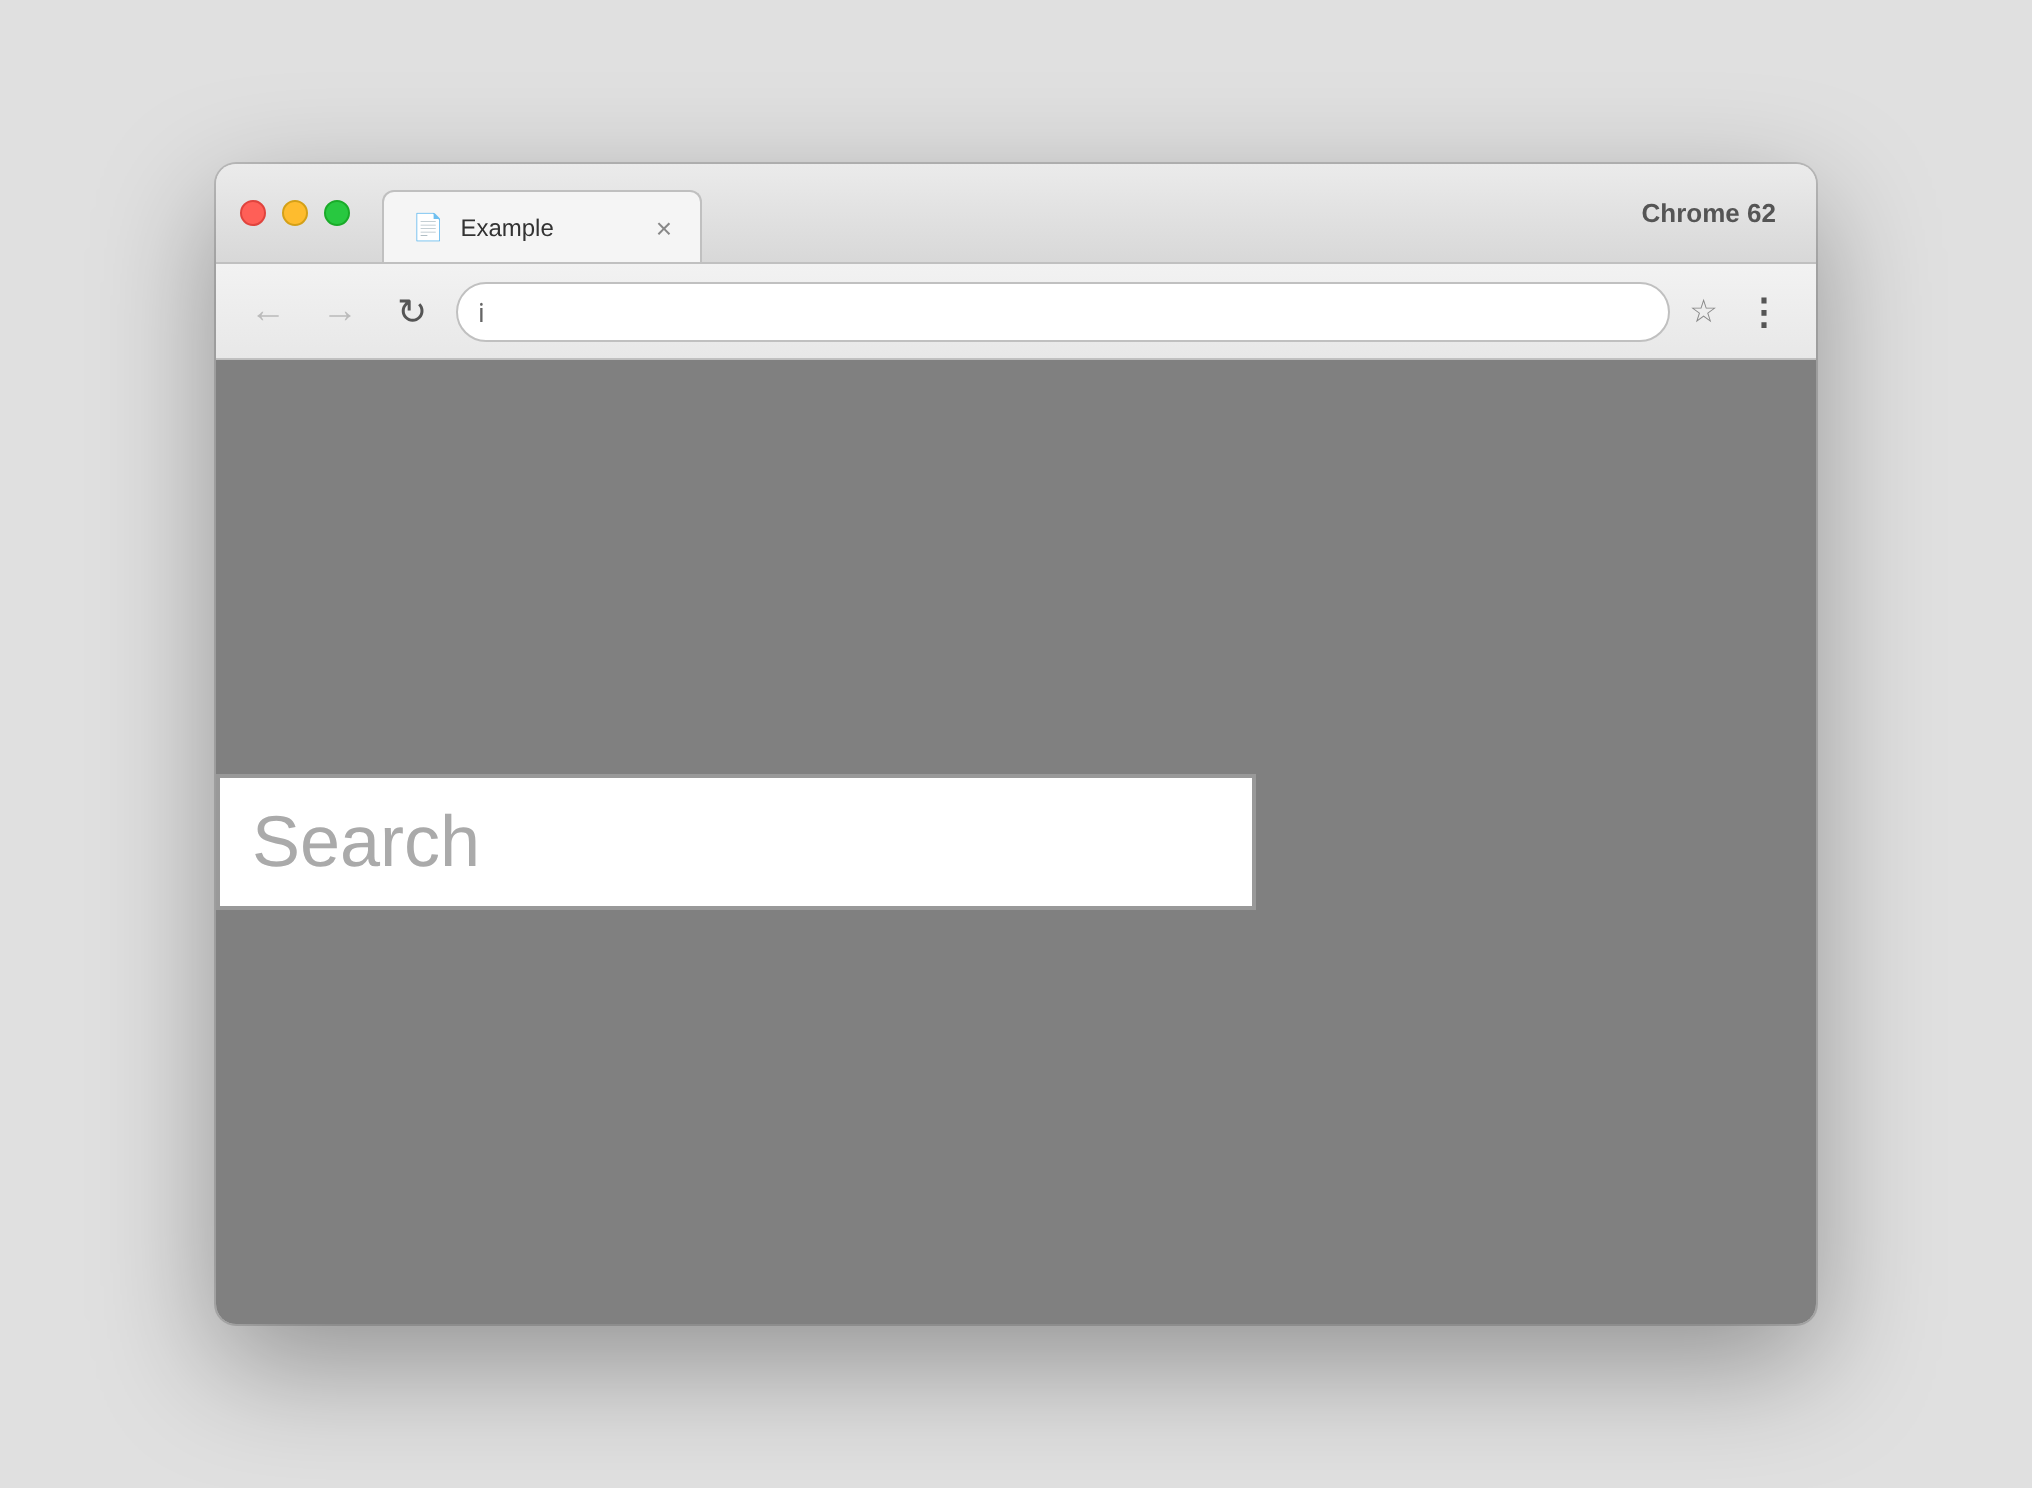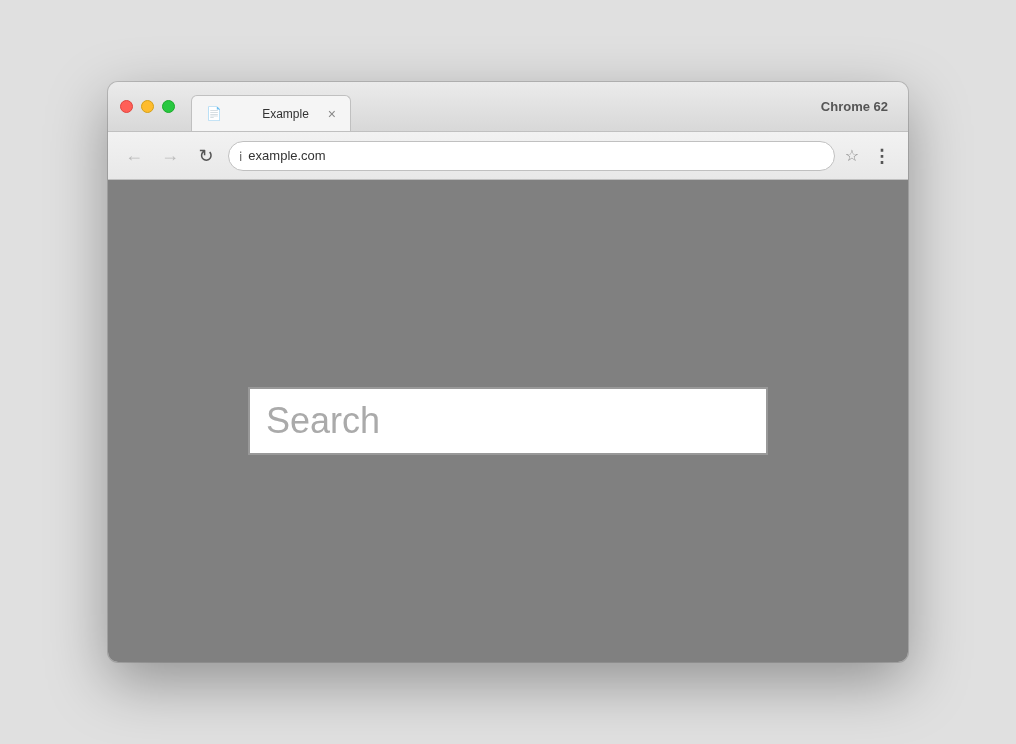--- a/index.html
+++ b/index.html
@@ -81,21 +81,20 @@
       font-size: 13px;
     }
 
     .tab-title {
       font-size: 12px;
       color: #333;
       flex: 1;
       white-space: nowrap;
       overflow: hidden;
       text-overflow: ellipsis;
-      margin-left: 32px;
     }
 
     .tab-close {
       color: #888;
       font-size: 14px;
       line-height: 1;
       cursor: pointer;
     }
 
     .chrome-label {
@@ -171,21 +170,20 @@
       font-weight: bold;
       letter-spacing: 1px;
     }
 
     
     .page-content {
       flex: 1;
       background: #808080;
       display: flex;
       align-items: center;
-      justify-content: center;
     }
 
     .search-input {
       width: 520px;
       height: 68px;
       background: white;
       border: 2px solid #999;
       font-size: 36px;
       color: #aaa;
       padding: 0 16px;
@@ -219,21 +217,20 @@
     <span class="chrome-label">Chrome 62</span>
   </div>
 
   <div class="toolbar">
     <button class="nav-button disabled">←</button>
     <button class="nav-button disabled">→</button>
     <button class="nav-button">↻</button>
 
     <div class="address-bar-container">
       <span class="info-icon">ℹ</span>
-      <span class="address-text">example.com</span>
     </div>
 
     <span class="star-button">☆</span>
     <span class="menu-button">⋮</span>
   </div>
 
   <div class="page-content">
     <input type="text" class="search-input" placeholder="Search" style="">
   </div>
 

